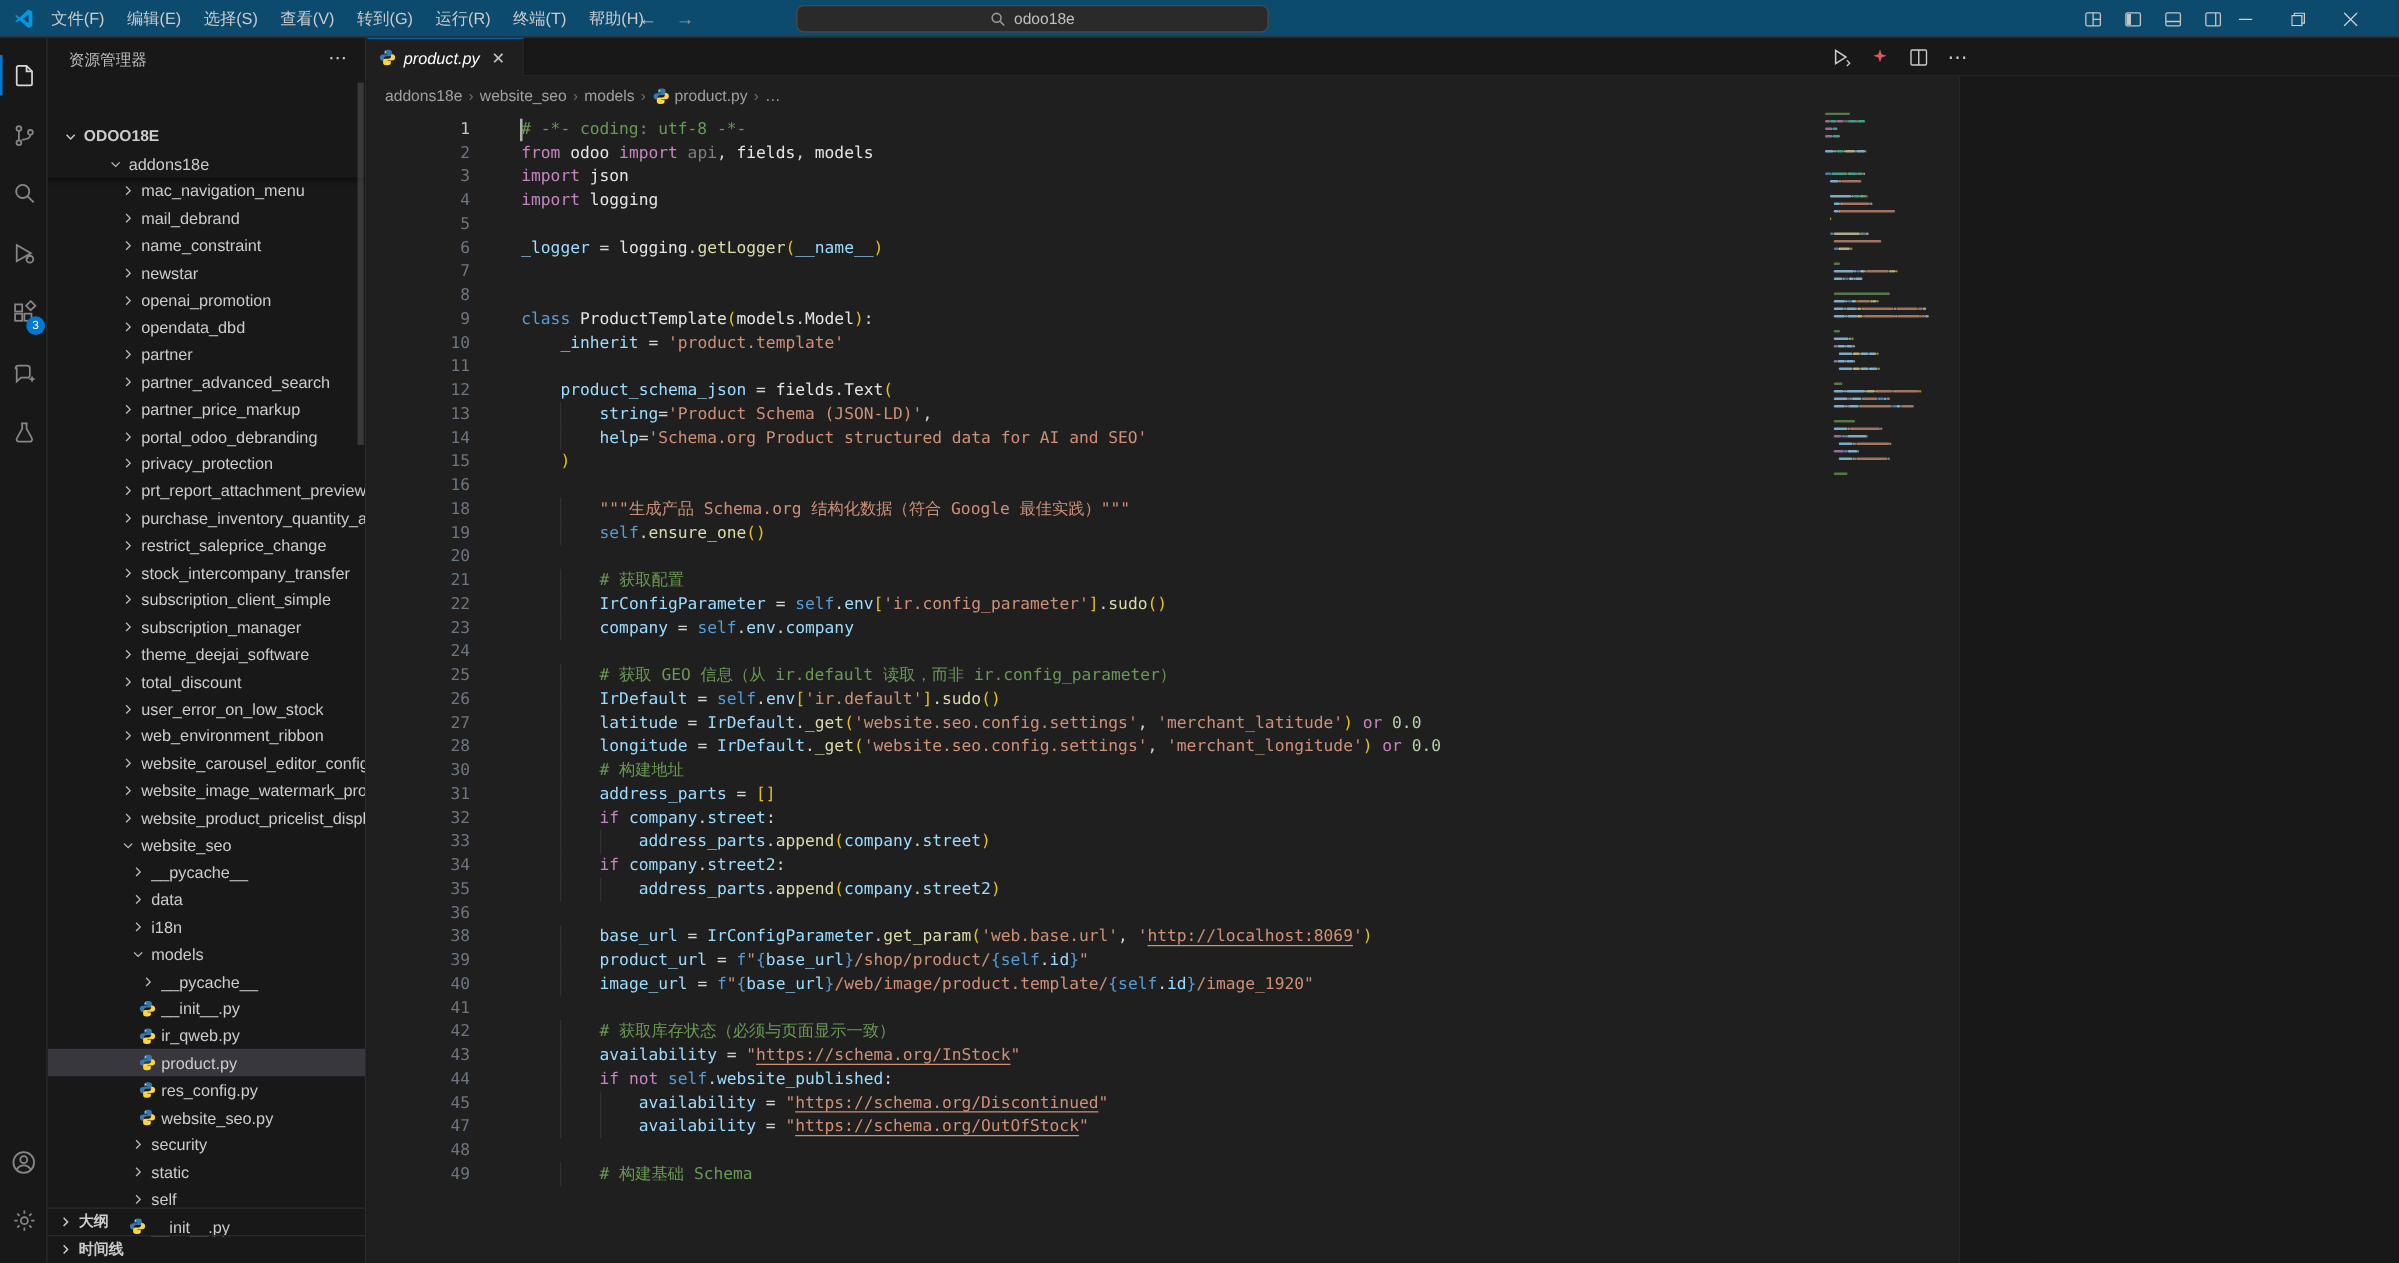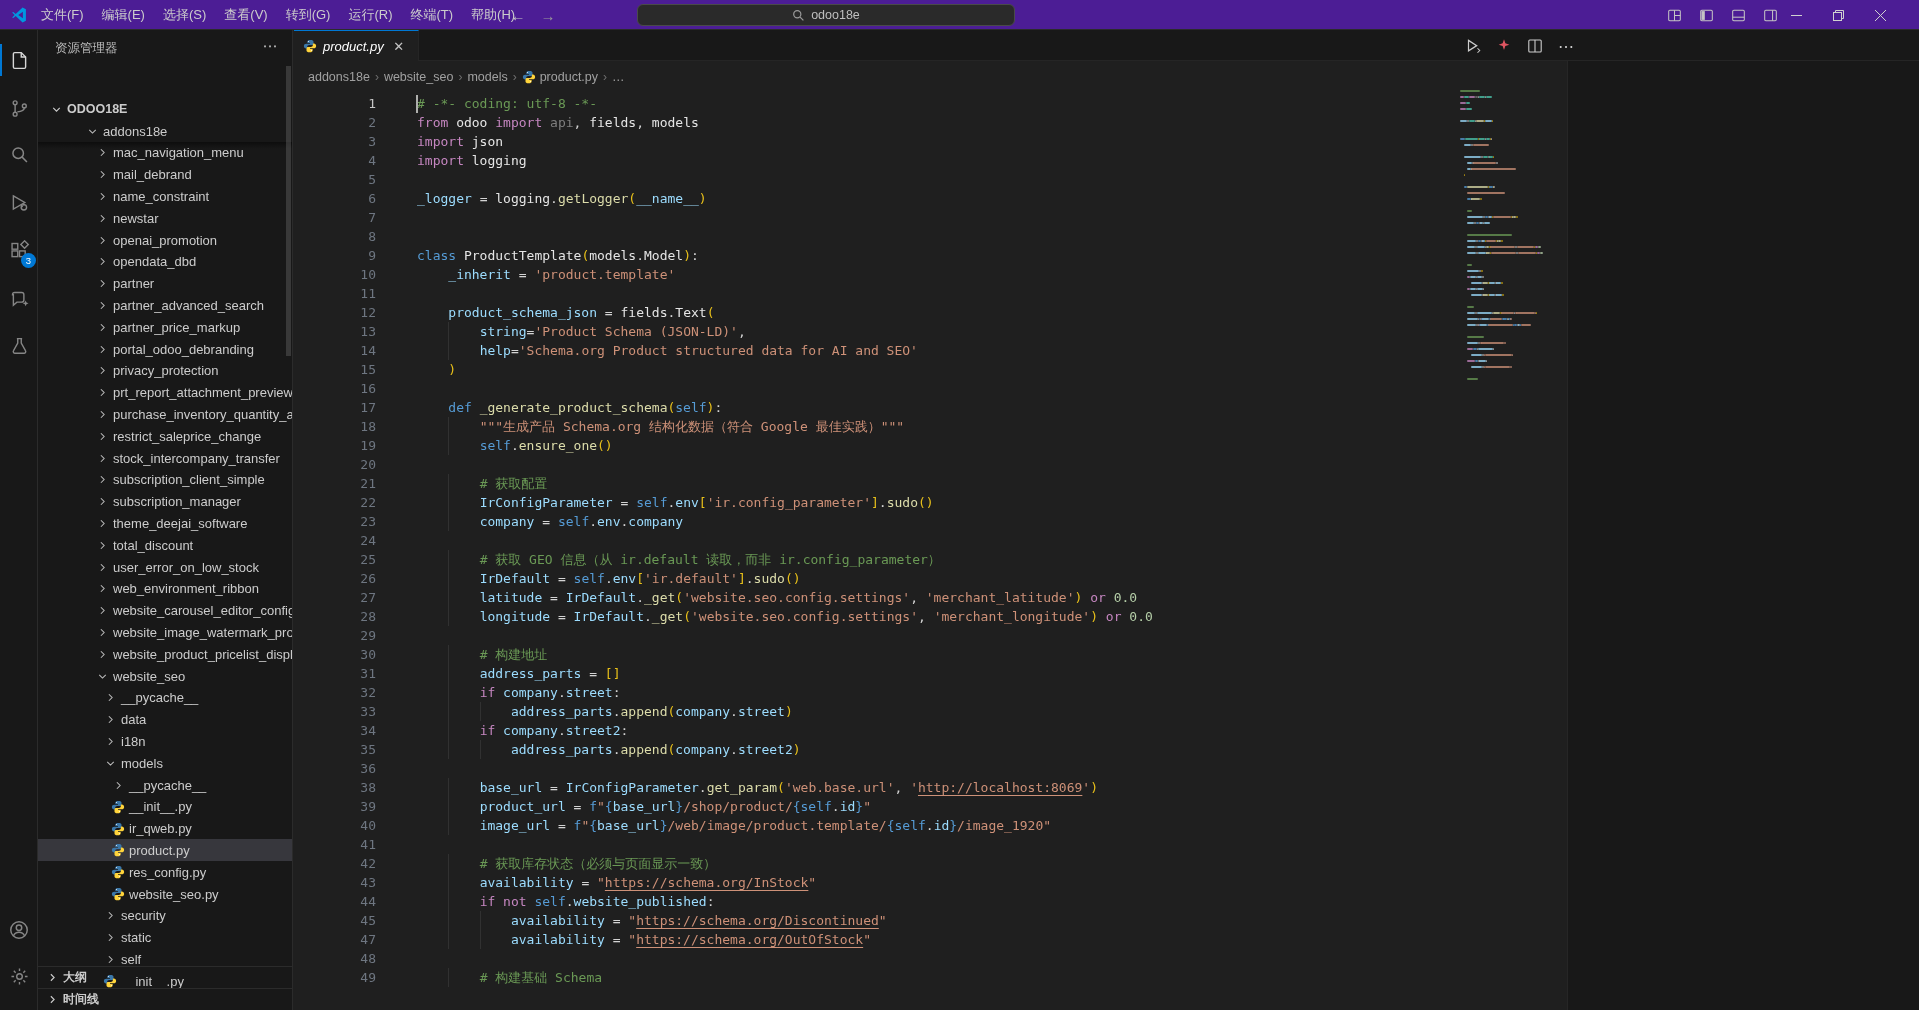--- a/index.html
+++ b/index.html
@@ -2,21 +2,21 @@
 <html><head>
 <meta charset="utf-8">
 <style>
   * { margin:0; padding:0; box-sizing:border-box; }
   html,body { width:1919px; height:1010px; overflow:hidden; background:#1f1f1f;
     font-family:"Liberation Sans", sans-serif; color:#cccccc; }
   svg { display:block; }
 
   
   .titlebar { position:absolute; left:0; top:0; width:1919px; height:30px;
-    background:#4c1d95; border-bottom:1px solid #2b2b2b; z-index:50; }
+    background:#0c4a6e; border-bottom:1px solid #2b2b2b; z-index:50; }
   .tb-logo { position:absolute; left:11px; top:7px; }
   .menus { position:absolute; left:32px; top:0; height:30px; display:flex; align-items:center; }
   .menu-item { padding:0 9px; font-size:13px; color:#cccccc; height:22px; line-height:22px;
     border-radius:4px; cursor:default; }
   .nav-arrows { position:absolute; left:508px; top:0; height:30px; display:flex; align-items:center; gap:10px; }
   .nav-btn { width:20px; height:20px; display:flex; align-items:center; justify-content:center;
     color:#c5c5c5; font-size:15px; }
   .nav-btn.fwd { color:#9a9a9a; }
   .searchbox { position:absolute; left:637px; top:4px; width:378px; height:22px;
     background:#2a2a2a; border:1px solid #4a4a4a; border-radius:6px;
@@ -679,33 +679,31 @@
       <div class="cl"><span class="ln">7</span><span class="ct"></span></div>
       <div class="cl"><span class="ln">8</span><span class="ct"></span></div>
       <div class="cl"><span class="ln">9</span><span class="ct"><span class="kb">class </span><span class="ty">ProductTemplate</span><span class="br">(</span><span class="ty">models</span><span class="pn">.</span><span class="ty">Model</span><span class="br">)</span><span class="pn">:</span></span></div>
       <div class="cl"><span class="ln">10</span><span class="ct"><span class="pn">    </span><span class="vr">_inherit </span><span class="pn">= </span><span class="st">'product.template'</span></span></div>
       <div class="cl"><span class="ln">11</span><span class="ct"></span></div>
       <div class="cl"><span class="ln">12</span><span class="ct"><span class="pn">    </span><span class="vr">product_schema_json </span><span class="pn">= </span><span class="ty">fields</span><span class="pn">.</span><span class="ty">Text</span><span class="br">(</span></span></div>
       <div class="cl"><span class="ln">13</span><span class="ct"><span class="pn">        </span><span class="vr">string</span><span class="pn">=</span><span class="st">'Product Schema (JSON-LD)'</span><span class="pn">,</span><i class="guide" style="left: 60.32px;"></i></span></div>
       <div class="cl"><span class="ln">14</span><span class="ct"><span class="pn">        </span><span class="vr">help</span><span class="pn">=</span><span class="st">'Schema.org Product structured data for AI and SEO'</span><i class="guide" style="left: 60.32px;"></i></span></div>
       <div class="cl"><span class="ln">15</span><span class="ct"><span class="pn">    </span><span class="br">)</span></span></div>
       <div class="cl"><span class="ln">16</span><span class="ct"></span></div>
-      <div class="cl"><span class="ln">17</span><span class="ct"><span class="pn">    </span><span class="kb">def </span><span class="fn">_generate_product_schema</span><span class="br">(</span><span class="kb">self</span><span class="br">)</span><span class="pn">:</span></span></div>
       <div class="cl"><span class="ln">18</span><span class="ct"><span class="pn">        </span><span class="st">"""生成产品 Schema.org 结构化数据（符合 Google 最佳实践）"""</span><i class="guide" style="left: 60.32px;"></i></span></div>
       <div class="cl"><span class="ln">19</span><span class="ct"><span class="pn">        </span><span class="kb">self</span><span class="pn">.</span><span class="fn">ensure_one</span><span class="br">()</span><i class="guide" style="left: 60.32px;"></i></span></div>
       <div class="cl"><span class="ln">20</span><span class="ct"></span></div>
       <div class="cl"><span class="ln">21</span><span class="ct"><span class="pn">        </span><span class="cm"># 获取配置</span><i class="guide" style="left: 60.32px;"></i></span></div>
       <div class="cl"><span class="ln">22</span><span class="ct"><span class="pn">        </span><span class="vr">IrConfigParameter </span><span class="pn">= </span><span class="kb">self</span><span class="pn">.</span><span class="vr">env</span><span class="br">[</span><span class="st">'ir.config_parameter'</span><span class="br">]</span><span class="pn">.</span><span class="fn">sudo</span><span class="br">()</span><i class="guide" style="left: 60.32px;"></i></span></div>
       <div class="cl"><span class="ln">23</span><span class="ct"><span class="pn">        </span><span class="vr">company </span><span class="pn">= </span><span class="kb">self</span><span class="pn">.</span><span class="vr">env</span><span class="pn">.</span><span class="vr">company</span><i class="guide" style="left: 60.32px;"></i></span></div>
       <div class="cl"><span class="ln">24</span><span class="ct"></span></div>
       <div class="cl"><span class="ln">25</span><span class="ct"><span class="pn">        </span><span class="cm"># 获取 GEO 信息（从 ir.default 读取，而非 ir.config_parameter）</span><i class="guide" style="left: 60.32px;"></i></span></div>
       <div class="cl"><span class="ln">26</span><span class="ct"><span class="pn">        </span><span class="vr">IrDefault </span><span class="pn">= </span><span class="kb">self</span><span class="pn">.</span><span class="vr">env</span><span class="br">[</span><span class="st">'ir.default'</span><span class="br">]</span><span class="pn">.</span><span class="fn">sudo</span><span class="br">()</span><i class="guide" style="left: 60.32px;"></i></span></div>
       <div class="cl"><span class="ln">27</span><span class="ct"><span class="pn">        </span><span class="vr">latitude </span><span class="pn">= </span><span class="vr">IrDefault</span><span class="pn">.</span><span class="fn">_get</span><span class="br">(</span><span class="st">'website.seo.config.settings'</span><span class="pn">, </span><span class="st">'merchant_latitude'</span><span class="br">)</span><span class="kw"> or </span><span class="nu">0.0</span><i class="guide" style="left: 60.32px;"></i></span></div>
       <div class="cl"><span class="ln">28</span><span class="ct"><span class="pn">        </span><span class="vr">longitude </span><span class="pn">= </span><span class="vr">IrDefault</span><span class="pn">.</span><span class="fn">_get</span><span class="br">(</span><span class="st">'website.seo.config.settings'</span><span class="pn">, </span><span class="st">'merchant_longitude'</span><span class="br">)</span><span class="kw"> or </span><span class="nu">0.0</span><i class="guide" style="left: 60.32px;"></i></span></div>
-      <div class="cl"><span class="ln">29</span><span class="ct"></span></div>
       <div class="cl"><span class="ln">30</span><span class="ct"><span class="pn">        </span><span class="cm"># 构建地址</span><i class="guide" style="left: 60.32px;"></i></span></div>
       <div class="cl"><span class="ln">31</span><span class="ct"><span class="pn">        </span><span class="vr">address_parts </span><span class="pn">= </span><span class="br">[]</span><i class="guide" style="left: 60.32px;"></i></span></div>
       <div class="cl"><span class="ln">32</span><span class="ct"><span class="pn">        </span><span class="kw">if </span><span class="vr">company</span><span class="pn">.</span><span class="vr">street</span><span class="pn">:</span><i class="guide" style="left: 60.32px;"></i></span></div>
       <div class="cl"><span class="ln">33</span><span class="ct"><span class="pn">            </span><span class="vr">address_parts</span><span class="pn">.</span><span class="fn">append</span><span class="br">(</span><span class="vr">company</span><span class="pn">.</span><span class="vr">street</span><span class="br">)</span><i class="guide" style="left: 60.32px;"></i><i class="guide" style="left: 91.64px;"></i></span></div>
       <div class="cl"><span class="ln">34</span><span class="ct"><span class="pn">        </span><span class="kw">if </span><span class="vr">company</span><span class="pn">.</span><span class="vr">street2</span><span class="pn">:</span><i class="guide" style="left: 60.32px;"></i></span></div>
       <div class="cl"><span class="ln">35</span><span class="ct"><span class="pn">            </span><span class="vr">address_parts</span><span class="pn">.</span><span class="fn">append</span><span class="br">(</span><span class="vr">company</span><span class="pn">.</span><span class="vr">street2</span><span class="br">)</span><i class="guide" style="left: 60.32px;"></i><i class="guide" style="left: 91.64px;"></i></span></div>
       <div class="cl"><span class="ln">36</span><span class="ct"></span></div>
       <div class="cl"><span class="ln">38</span><span class="ct"><span class="pn">        </span><span class="vr">base_url </span><span class="pn">= </span><span class="vr">IrConfigParameter</span><span class="pn">.</span><span class="fn">get_param</span><span class="br">(</span><span class="st">'web.base.url'</span><span class="pn">, </span><span class="st">'</span><span class="su">http://localhost:8069</span><span class="st">'</span><span class="br">)</span><i class="guide" style="left: 60.32px;"></i></span></div>
       <div class="cl"><span class="ln">39</span><span class="ct"><span class="pn">        </span><span class="vr">product_url </span><span class="pn">= </span><span class="kb">f</span><span class="st">"</span><span class="fb">{</span><span class="vr">base_url</span><span class="fb">}</span><span class="st">/shop/product/</span><span class="fb">{</span><span class="kb">self</span><span class="pn">.</span><span class="vr">id</span><span class="fb">}</span><span class="st">"</span><i class="guide" style="left: 60.32px;"></i></span></div>
       <div class="cl"><span class="ln">40</span><span class="ct"><span class="pn">        </span><span class="vr">image_url </span><span class="pn">= </span><span class="kb">f</span><span class="st">"</span><span class="fb">{</span><span class="vr">base_url</span><span class="fb">}</span><span class="st">/web/image/product.template/</span><span class="fb">{</span><span class="kb">self</span><span class="pn">.</span><span class="vr">id</span><span class="fb">}</span><span class="st">/image_1920"</span><i class="guide" style="left: 60.32px;"></i></span></div>

